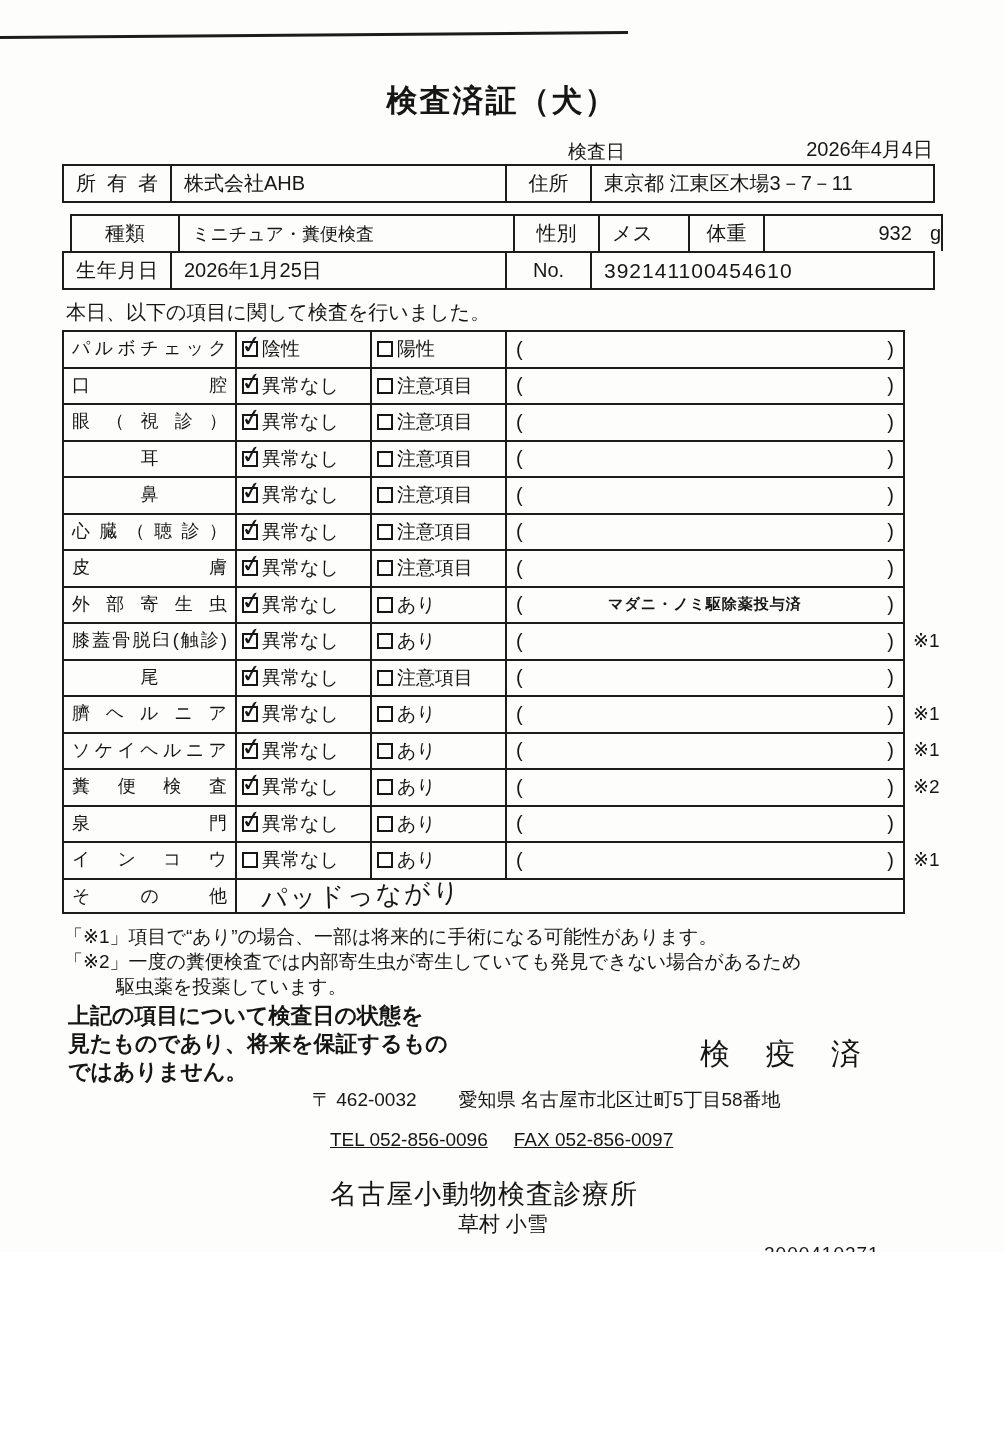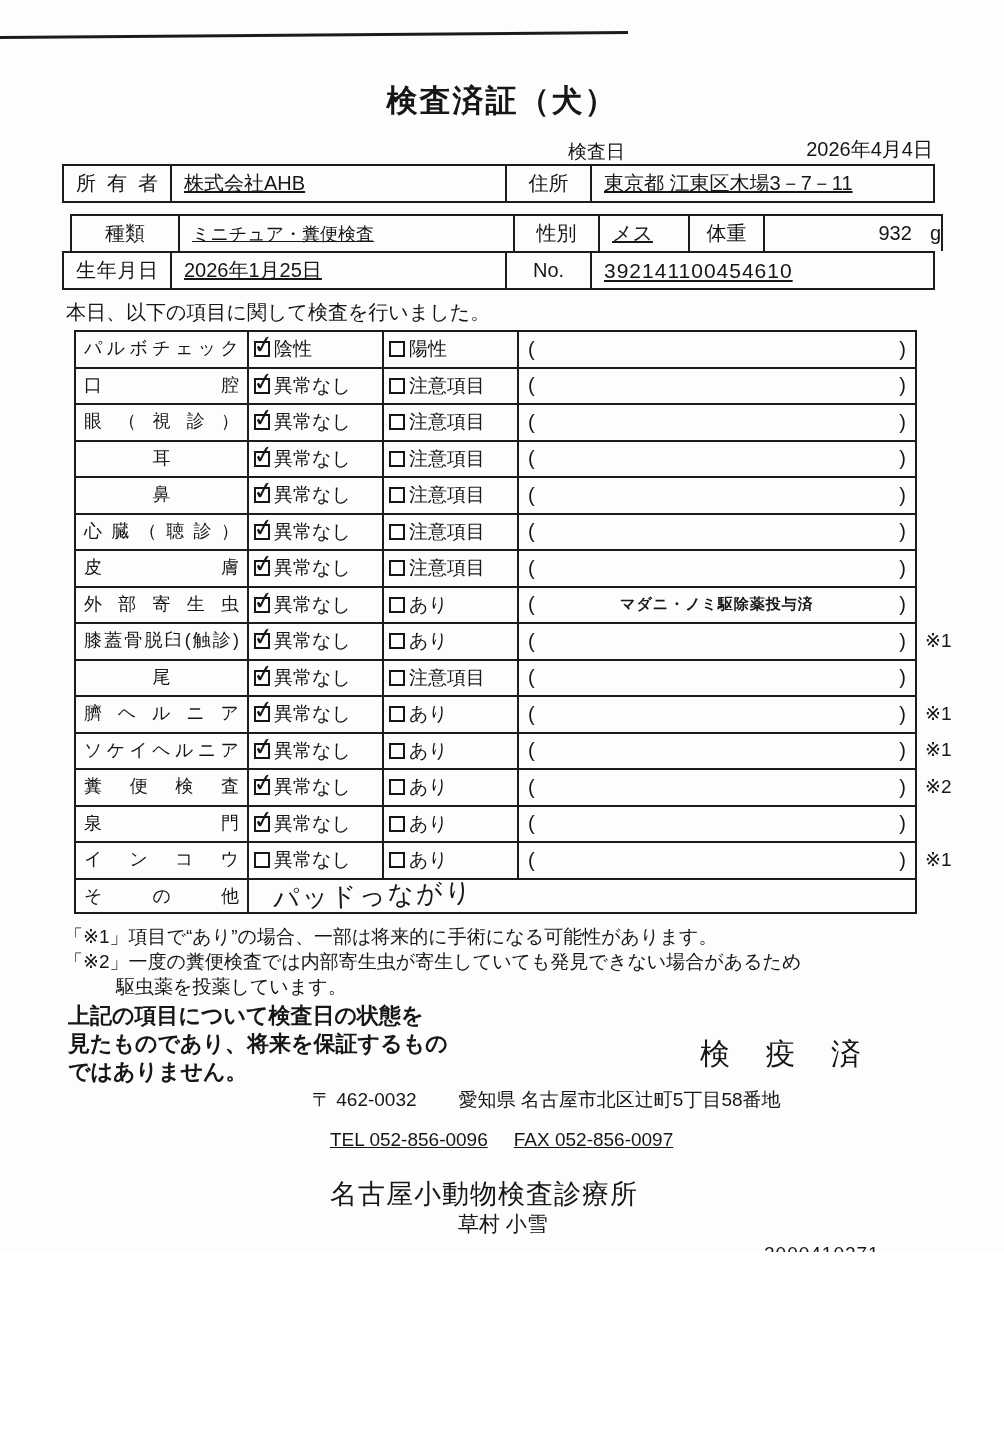--- a/index.html
+++ b/index.html
@@ -14,32 +14,32 @@
   .date-label { position:absolute; left:568px; top:139px; font-size:19px; }
   .date-value { position:absolute; right:71px; top:136px; font-size:20px; }
 
   
   .tbl { position:absolute; border-bottom:2px solid #1c1c1c; }
   .trow { display:grid; }
   .tc { border-left:2px solid #1c1c1c; border-top:2px solid #1c1c1c; height:37px; display:flex; align-items:center; font-size:20px; overflow:hidden; }
   .trow .tc:last-child { border-right:2px solid #1c1c1c; }
   .hcell { justify-content:center; }
   .hcell.spread { display:block; text-align:justify; text-align-last:justify; line-height:34px; padding:0 12px; }
-  .vcell { padding-left:12px;text-decoration:underline; }
+  .vcell { padding-left:12px; }
   .vcell.num { letter-spacing:1px; font-size:21px;padding-left:12px; }
   .weight-cell { justify-content:flex-end; gap:18px; }
 
   .owner-table { left:62px; top:164px; width:873px; }
   .animal-table { left:62px; top:214px; width:873px; }
 
   .intro-line { position:absolute; left:66px; top:299px; font-size:20px; }
 
   
   .itable { position:absolute; left:62px; top:330px; }
-  .irow { display:grid; grid-template-columns:173px 135px 135px 400px 45px;margin-left:12px; }
+  .irow { display:grid; grid-template-columns:173px 135px 135px 400px 45px; }
   .ic { border-left:2px solid #1c1c1c; border-top:2px solid #1c1c1c; height:36.5px; overflow:visible; }
   .itable .irow:last-child .ic { border-bottom:2px solid #1c1c1c; }
   .c-item { display:block; font-size:18px; line-height:33px; padding:0 8px; text-align:justify; text-align-last:justify; white-space:nowrap; }
   .c-item.center { text-align:center; text-align-last:center; }
   .c-cb { display:flex; align-items:center; padding-left:5px; font-size:19px; }
   .cb { position:relative; width:16px; height:16px; border:2px solid #161616; flex:none; margin-right:4px; background:#fff; }
   .tick { position:absolute; left:-3px; top:-11px; font-size:25px; font-weight:bold; font-style:normal; line-height:1; display:none; transform:rotate(-8deg); }
   .cb.on .tick { display:block; }
   .c-paren { display:flex; align-items:center; justify-content:space-between; padding:0 9px; font-size:20px; border-right:2px solid #1c1c1c; }
   .ptext { flex:1; text-align:center; font-weight:bold; font-size:15px; letter-spacing:1px; }

